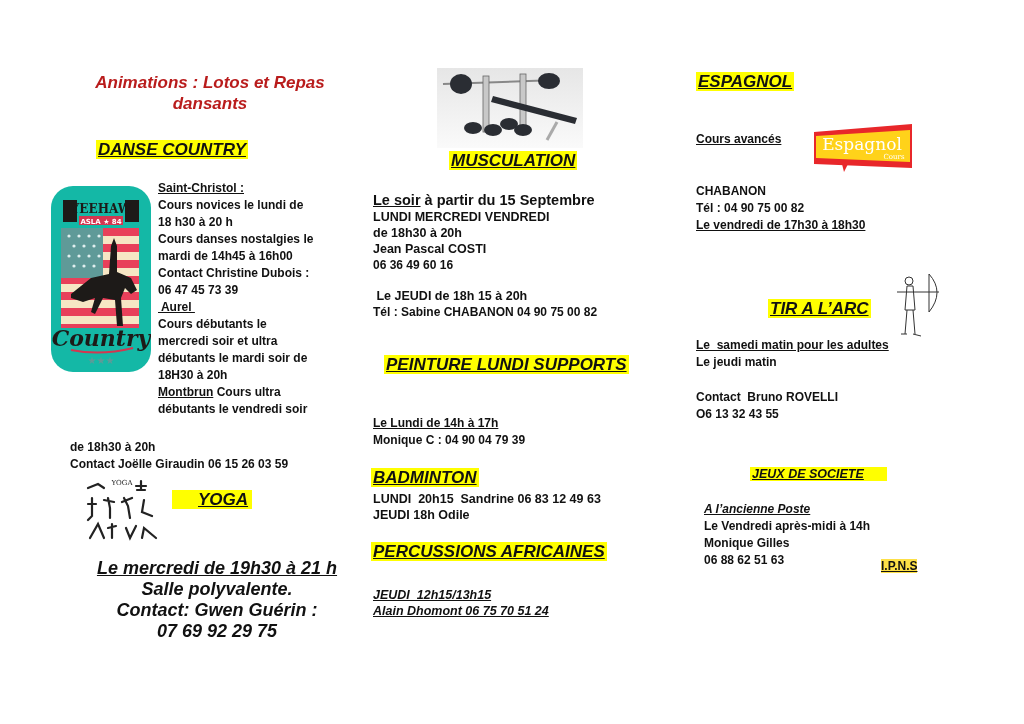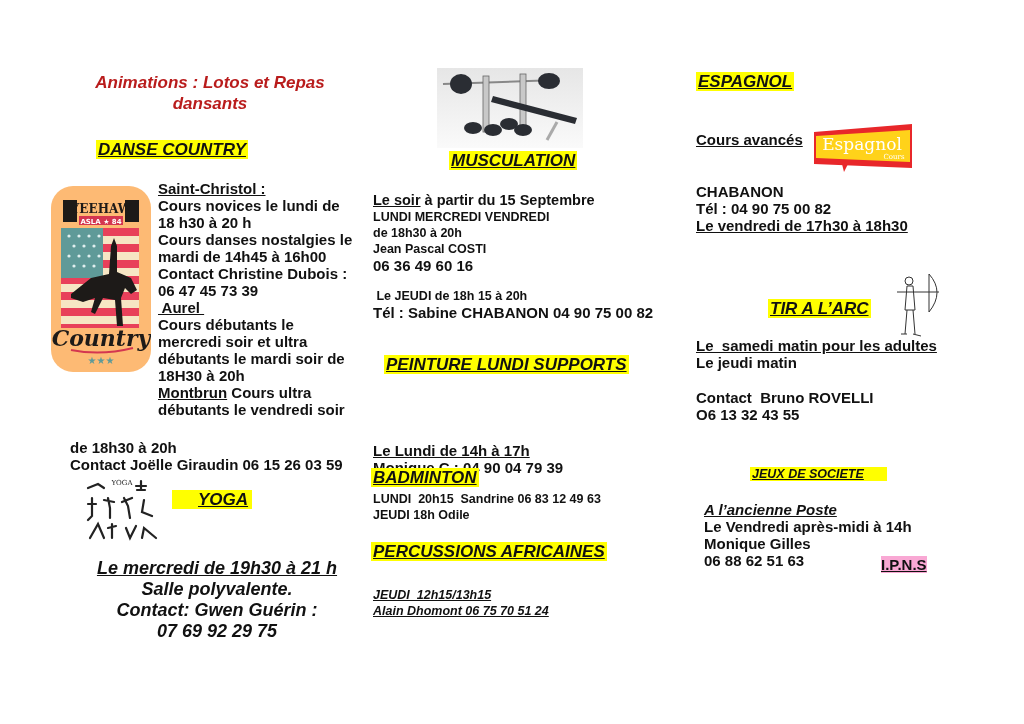--- a/index.html
+++ b/index.html
@@ -2,39 +2,39 @@
 <html><head>
 <meta charset="utf-8">
 <style>
   html, body { margin: 0; padding: 0; background: #ffffff; }
   body { width: 1024px; height: 724px; position: relative; overflow: hidden;
          font-family: "Liberation Sans", sans-serif; color: #111; }
   .abs { position: absolute; }
   .b { font-weight: bold; }
   .u { text-decoration: underline; }
   .i { font-style: italic; }
-  .hl { background: #f9a8d4; }
+  .hl { background: #fde047; }
   .title-hl { font-weight: bold; font-style: italic; text-decoration: underline; background: #ffff00; font-size: 17px; padding: 0 2px; }
-  .line { font-weight: bold; font-size: 15px; line-height: 17px; white-space: nowrap; }
+  .line { font-weight: bold; font-size: 12px; line-height: 17px; white-space: nowrap; }
   .line-sm { font-weight: bold; font-size: 12.5px; line-height: 16px; white-space: nowrap; }
   .orange { color: #b91c1c; }
 </style>
 </head>
 <body>
 
 <div class="abs orange b i" style="left:70px; top:72px; width:280px; text-align:center; font-size:17px; line-height:21px;">
   <div>Animations : Lotos et Repas</div>
   <div>dansants</div>
 </div>
 
 <div class="abs" style="left:96px; top:140px;">
   <span class="title-hl">DANSE COUNTRY</span>
 </div>
 
-<div class="abs" style="left:51px; top:186px; width:100px; height:186px; background:#fdba74; border-radius:22px; overflow:hidden;">
+<div class="abs" style="left:51px; top:186px; width:100px; height:186px; background:#14b8a6; border-radius:22px; overflow:hidden;">
   <svg width="100" height="186" viewBox="0 0 100 186">
     <rect x="10" y="42" width="78" height="100" fill="#e8405a"></rect>
     <rect x="10" y="50" width="78" height="8" fill="#f6e6c4"></rect>
     <rect x="10" y="66" width="78" height="8" fill="#f6e6c4"></rect>
     <rect x="10" y="82" width="78" height="8" fill="#f6e6c4"></rect>
     <rect x="10" y="98" width="78" height="8" fill="#f6e6c4"></rect>
     <rect x="10" y="114" width="78" height="8" fill="#f6e6c4"></rect>
     <rect x="10" y="130" width="78" height="8" fill="#f6e6c4"></rect>
     <rect x="10" y="42" width="42" height="50" fill="#5f9a98"></rect>
     <g fill="#dfeeee">
@@ -146,21 +146,21 @@
   <div class="line-sm">Jean Pascal COSTI</div>
   <div class="line">06 36 49 60 16</div>
   <div style="height:14px;"></div>
   <div class="line-sm" style="white-space:pre;"> Le JEUDI de 18h 15 à 20h</div>
   <div class="line">Tél : Sabine CHABANON 04 90 75 00 82</div>
 </div>
 
 <div class="abs" style="left:384px; top:355px;">
   <span class="title-hl">PEINTURE LUNDI SUPPORTS</span>
 </div>
-<div class="abs" style="left:373px; top:415px;margin-top:27px;">
+<div class="abs" style="left:373px; top:415px;">
   <div class="line u">Le Lundi de 14h à 17h</div>
   <div class="line">Monique C : 04 90 04 79 39</div>
 </div>
 
 <div class="abs" style="left:371px; top:468px;">
   <span class="title-hl">BADMINTON</span>
 </div>
 <div class="abs" style="left:373px; top:491px;">
   <div class="line-sm" style="white-space:pre;">LUNDI  20h15  Sandrine 06 83 12 49 63</div>
   <div class="line-sm">JEUDI 18h Odile</div>

